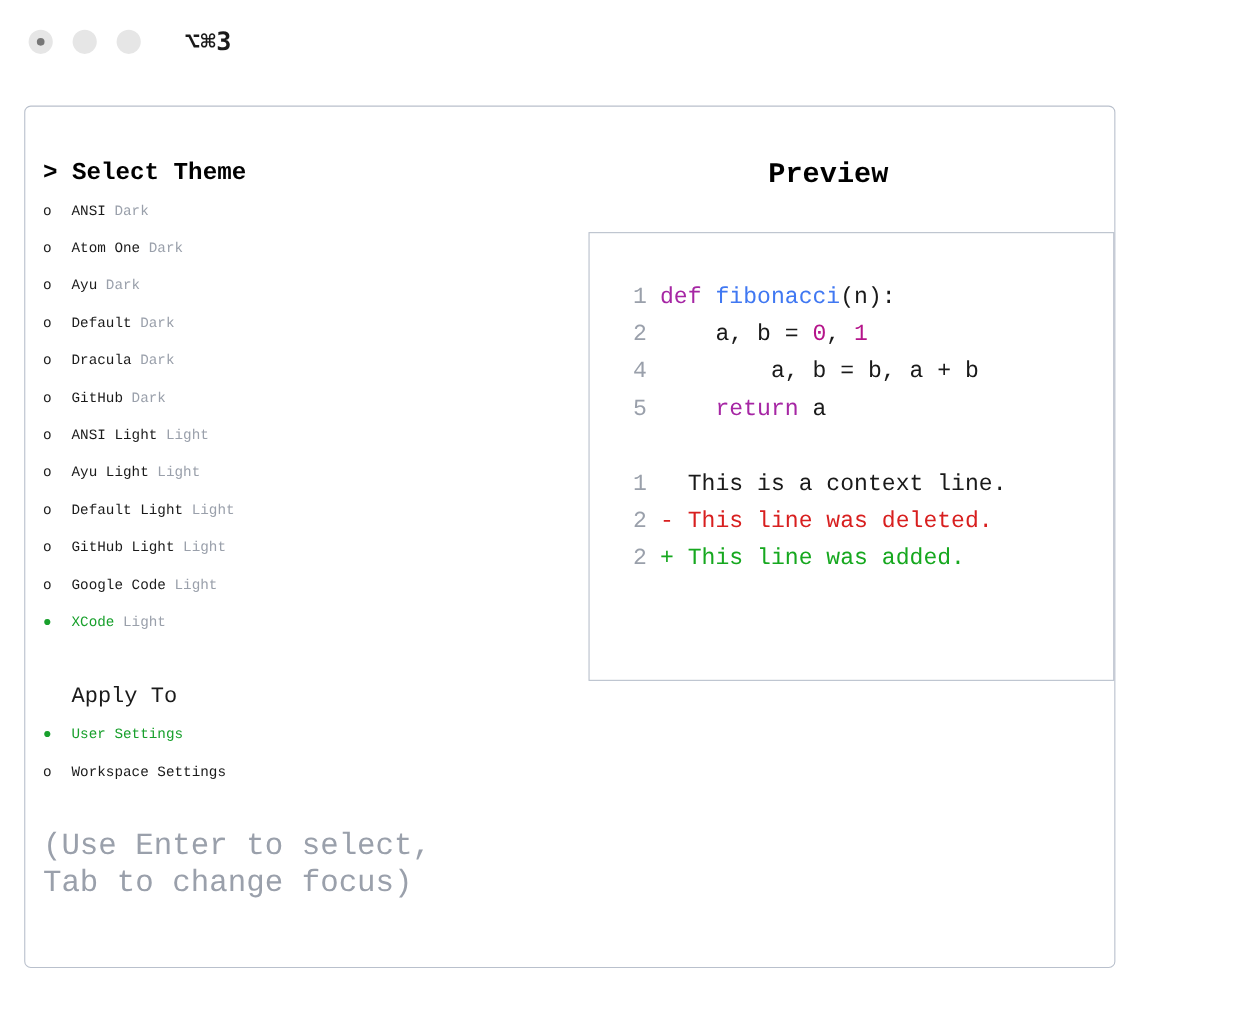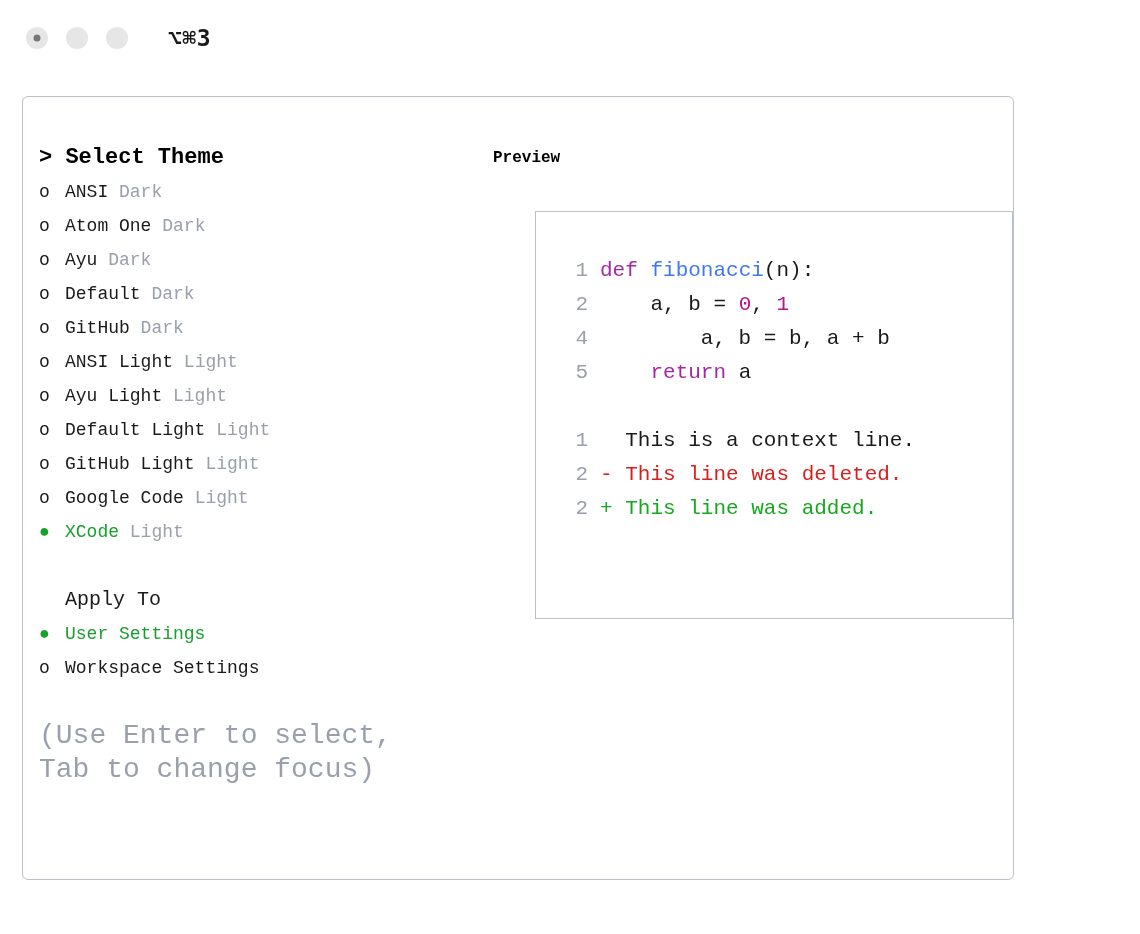--- a/index.html
+++ b/index.html
@@ -80,21 +80,21 @@
     box-sizing: border-box;
   }
   .section-title {
     font-size: 22px;
     font-weight: bold;
     color: #000;
     line-height: 34px;
     white-space: pre;
   }
   .theme-row {
-    font-size: 18px;
+    font-size: 13px;
     line-height: 34px;
     color: #1a1a1a;
     white-space: pre;
   }
   .theme-row .marker {
     display: inline-block;
     width: 26px;
   }
   .theme-row.selected .marker,
   .theme-row.selected .label {
@@ -113,25 +113,26 @@
   }
   .hint {
     color: #9aa0ab;
     font-size: 28px;
     line-height: 34px;
     margin-top: 34px;
     width: 420px;
     white-space: pre-wrap;
   }
   .preview-label {
-    font-size: 16px;
+    font-size: 26px;
     font-weight: bold;
     color: #000;
     line-height: 34px;
     white-space: pre;
+    text-align: center;
   }
   .preview-box {
     margin-top: 36px;
     width: 478px;
     height: 408px;
     border: 1px solid #b9c0cc;
     box-sizing: border-box;
     padding: 42px 0 0 22px;
     margin-left: 42px;
   }
@@ -173,20 +174,21 @@
     <div class="panel-inner">
 
       <div class="col-left">
         <div class="section-title">&gt; Select Theme</div>
 
         <div id="theme-list">
             <div class="theme-row"><span class="marker">o</span><span class="label">ANSI</span><span class="variant"> Dark</span></div>
             <div class="theme-row"><span class="marker">o</span><span class="label">Atom One</span><span class="variant"> Dark</span></div>
             <div class="theme-row"><span class="marker">o</span><span class="label">Ayu</span><span class="variant"> Dark</span></div>
             <div class="theme-row"><span class="marker">o</span><span class="label">Default</span><span class="variant"> Dark</span></div>
+            <div class="theme-row"><span class="marker">o</span><span class="label">Dracula</span><span class="variant"> Dark</span></div>
             <div class="theme-row"><span class="marker">o</span><span class="label">GitHub</span><span class="variant"> Dark</span></div>
             <div class="theme-row"><span class="marker">o</span><span class="label">ANSI Light</span><span class="variant"> Light</span></div>
             <div class="theme-row"><span class="marker">o</span><span class="label">Ayu Light</span><span class="variant"> Light</span></div>
             <div class="theme-row"><span class="marker">o</span><span class="label">Default Light</span><span class="variant"> Light</span></div>
             <div class="theme-row"><span class="marker">o</span><span class="label">GitHub Light</span><span class="variant"> Light</span></div>
             <div class="theme-row"><span class="marker">o</span><span class="label">Google Code</span><span class="variant"> Light</span></div>
             <div class="theme-row selected"><span class="marker">●</span><span class="label">XCode</span><span class="variant"> Light</span></div>
           </div>
 
         <div class="apply-head">Apply To</div>

